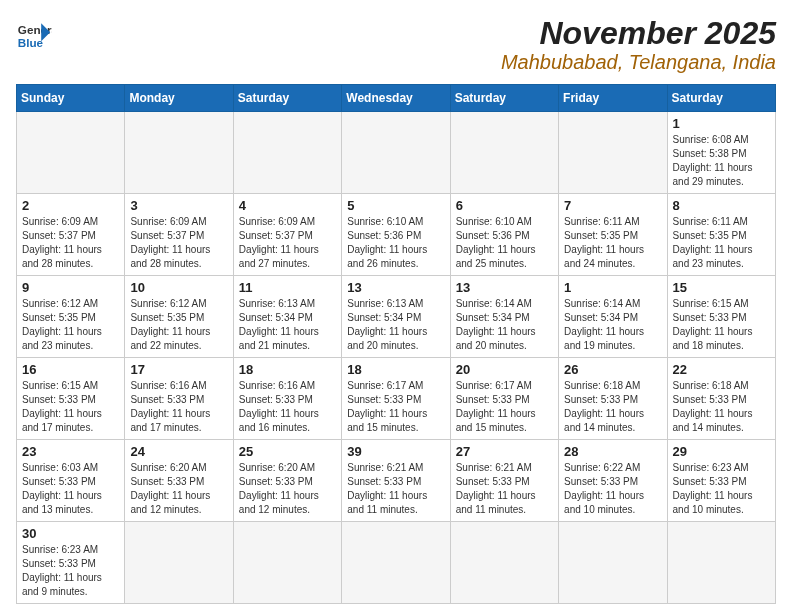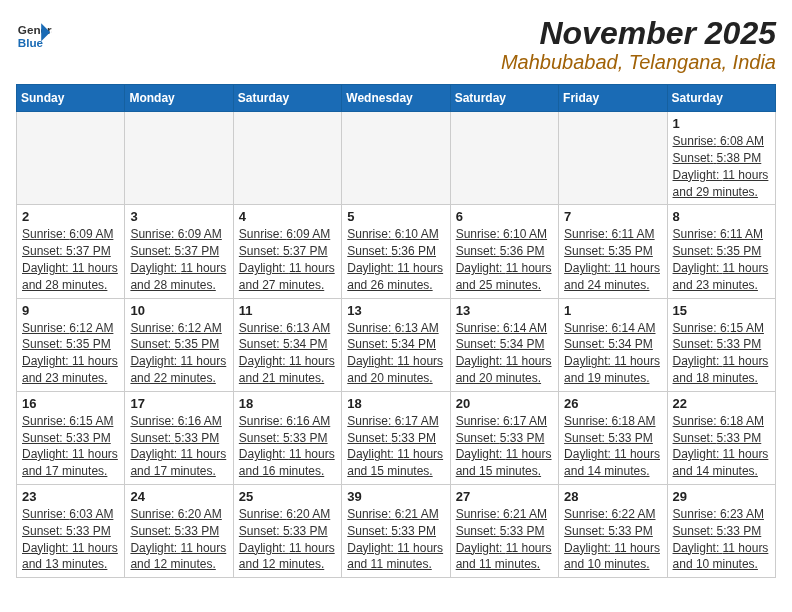--- a/index.html
+++ b/index.html
@@ -67,24 +67,23 @@
       background: #f5f5f5;
     }
     .day-number {
       font-size: 13px;
       font-weight: bold;
       color: #222;
       display: block;
       margin-bottom: 2px;
     }
     .day-info {
-      font-size: 12px;
+      font-size: 10px;
       color: #333;
       line-height: 1.4;
-      text-decoration: underline;
     }
     .last-row td {
       min-height: 70px;
     }
   </style>
 </head>
 <body>
 
 <div class="header">
   <div class="logo">
@@ -248,14 +247,26 @@
       <td>
         <span class="day-number">28</span>
         <div class="day-info">Sunrise: <span>6:22 AM</span><br>Sunset: <span>5:33 PM</span><br>Daylight: <span>11 hours and 10 minutes.</span></div>
       </td>
       <td>
         <span class="day-number">29</span>
         <div class="day-info">Sunrise: <span>6:23 AM</span><br>Sunset: <span>5:33 PM</span><br>Daylight: <span>11 hours and 10 minutes.</span></div>
       </td>
     </tr>
 
+    <tr class="last-row">
+      <td>
+        <span class="day-number">30</span>
+        <div class="day-info">Sunrise: <span>6:23 AM</span><br>Sunset: <span>5:33 PM</span><br>Daylight: <span>11 hours and 9 minutes.</span></div>
+      </td>
+      <td class="empty"></td>
+      <td class="empty"></td>
+      <td class="empty"></td>
+      <td class="empty"></td>
+      <td class="empty"></td>
+      <td class="empty"></td>
+    </tr>
   </tbody>
 </table>
 
 </body></html>

